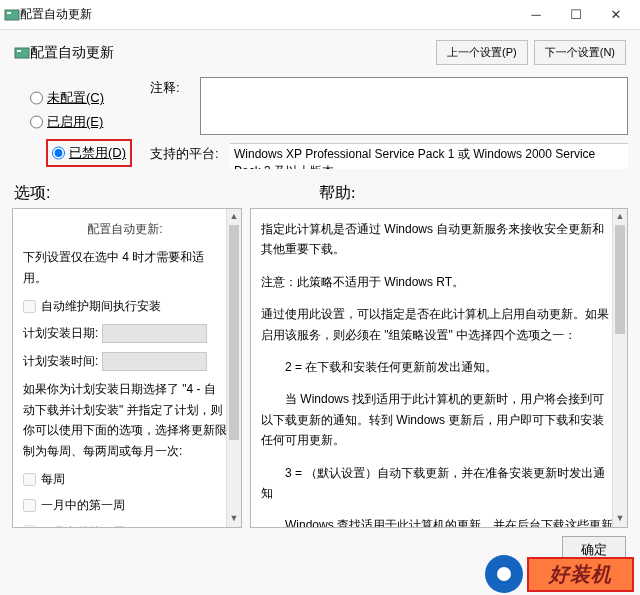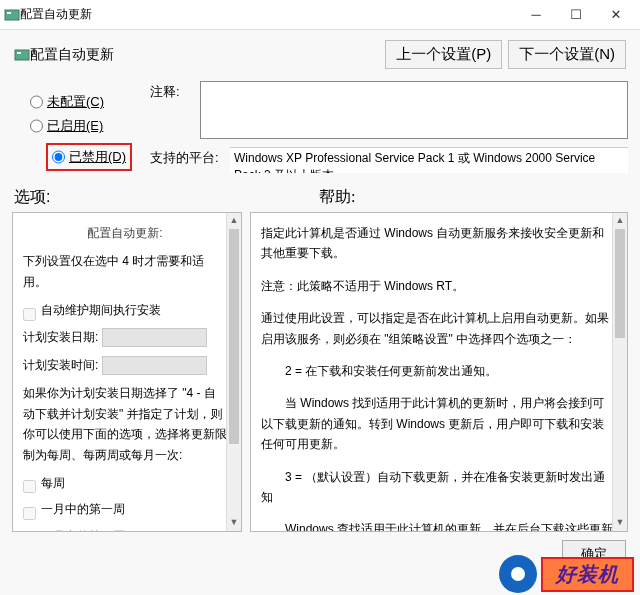--- a/index.html
+++ b/index.html
@@ -4,21 +4,21 @@
 <style>
 * { box-sizing: border-box; margin: 0; padding: 0; font-family: "Microsoft YaHei", "Segoe UI", sans-serif; }
 body { width: 640px; height: 595px; background: #f8f8f8; overflow: hidden; position: relative; }
 
 .titlebar { height: 30px; background: #fff; display: flex; align-items: center; padding: 0 4px; border-bottom: 1px solid #e0e0e0; }
 .titlebar .title { font-size: 12px; flex: 1; }
 .winbtn { width: 40px; height: 28px; display: flex; align-items: center; justify-content: center; font-size: 13px; color: #333; }
 
 .subheader { display: flex; align-items: center; padding: 10px 14px 8px 14px; }
 .subheader .title { font-size: 14px; flex: 1; }
-.navbtn { font-size: 15px; padding: 4px 10px; border: 1px solid #c0c0c0; background: #f4f4f4; margin-left: 6px; cursor: pointer; }
+.navbtn { font-size: 11px; padding: 4px 10px; border: 1px solid #c0c0c0; background: #f4f4f4; margin-left: 6px; cursor: pointer; }
 
 .toprow { display: flex; padding: 4px 12px 0 30px; }
 .radios { width: 120px; padding-top: 6px; }
 .radio-red { border: 2px solid #e02020; padding: 3px 4px; margin: 2px 16px; display: inline-block; }
 .radio { display: flex; font-size: 13px; margin: 6px 0; text-decoration: underline; }
 .radio input { margin-right: 4px; }
 .rightcol { flex: 1; }
 .commentrow { display: flex; align-items: flex-start; margin-bottom: 8px; }
 .lbl { font-size: 13px; width: 50px; padding-top: 2px; }
 .comment { flex: 1; height: 58px; border: 1px solid #888; background: #fff; font-size: 12px; padding: 2px; resize: none; }
@@ -30,32 +30,32 @@
 
 .panels { display: flex; padding: 0 12px; gap: 8px; height: 320px; }
 .panel { background: #fff; border: 1px solid #b8b8b8; flex: 1; position: relative; padding: 10px 14px 10px 10px; font-size: 12px; line-height: 1.7; overflow: hidden; }
 .panel .scroll { position: absolute; right: 0; top: 0; bottom: 0; width: 15px; background: #f0f0f0; border-left: 1px solid #ddd; display: flex; flex-direction: column; align-items: center; }
 .panel .scroll .arr { height: 16px; width: 100%; display: flex; align-items: center; justify-content: center; font-size: 9px; color: #666; }
 .panel .scroll .track { flex: 1; width: 100%; position: relative; }
 .panel .scroll .thumb { position: absolute; left: 2px; right: 2px; background: #c8c8c8; }
 
 .opt-heading { color: #404040; margin-bottom: 8px; text-align: center; }
 .opt-text { margin-bottom: 8px; }
-.chk { display: flex; align-items: flex-end; margin: 6px 0; }
+.chk { display: flex; align-items: center; margin: 6px 0; }
 .chk input { margin-right: 5px; }
 .disabled-ctrl { display: inline-block; margin-left: 4px; width: 105px; height: 19px; background: #e4e4e4; border: 1px solid #c8c8c8; vertical-align: middle; }
 
 .help p { margin-bottom: 12px; }
 .indent { text-indent: 2em; }
 
 .footer { display: flex; justify-content: flex-end; align-items: flex-start; padding: 8px 14px; gap: 8px; }
 .btn { font-size: 13px; padding: 4px 18px; border: 1px solid #aaa; background: #f0f0f0; cursor: pointer; }
 
 .watermark { position: absolute; right: 6px; bottom: 2px; display: flex; align-items: center; gap: 4px; }
-.wm-badge { font-size: 20px; font-weight: bold; color: #4c1d95; background: #ff7a3d; padding: 2px 13px; border: 2px solid #e02020; font-style: italic; letter-spacing: 1px; }
+.wm-badge { font-size: 20px; font-weight: bold; color: #7f1d1d; background: #ff7a3d; padding: 2px 20px; border: 2px solid #e02020; font-style: italic; letter-spacing: 1px; }
 .wm-eye { width: 38px; height: 38px; border-radius: 50%; background: #1565c0; display: flex; align-items: center; justify-content: center; }
 .wm-eye::after { content:""; width: 14px; height: 14px; border-radius: 50%; background: #fff; }
 
 .gp-icon { width:16px; height:16px; display:inline-block; }
 </style>
 </head>
 <body>
 
 <div class="titlebar">
   <svg class="gp-icon" viewBox="0 0 16 16">

